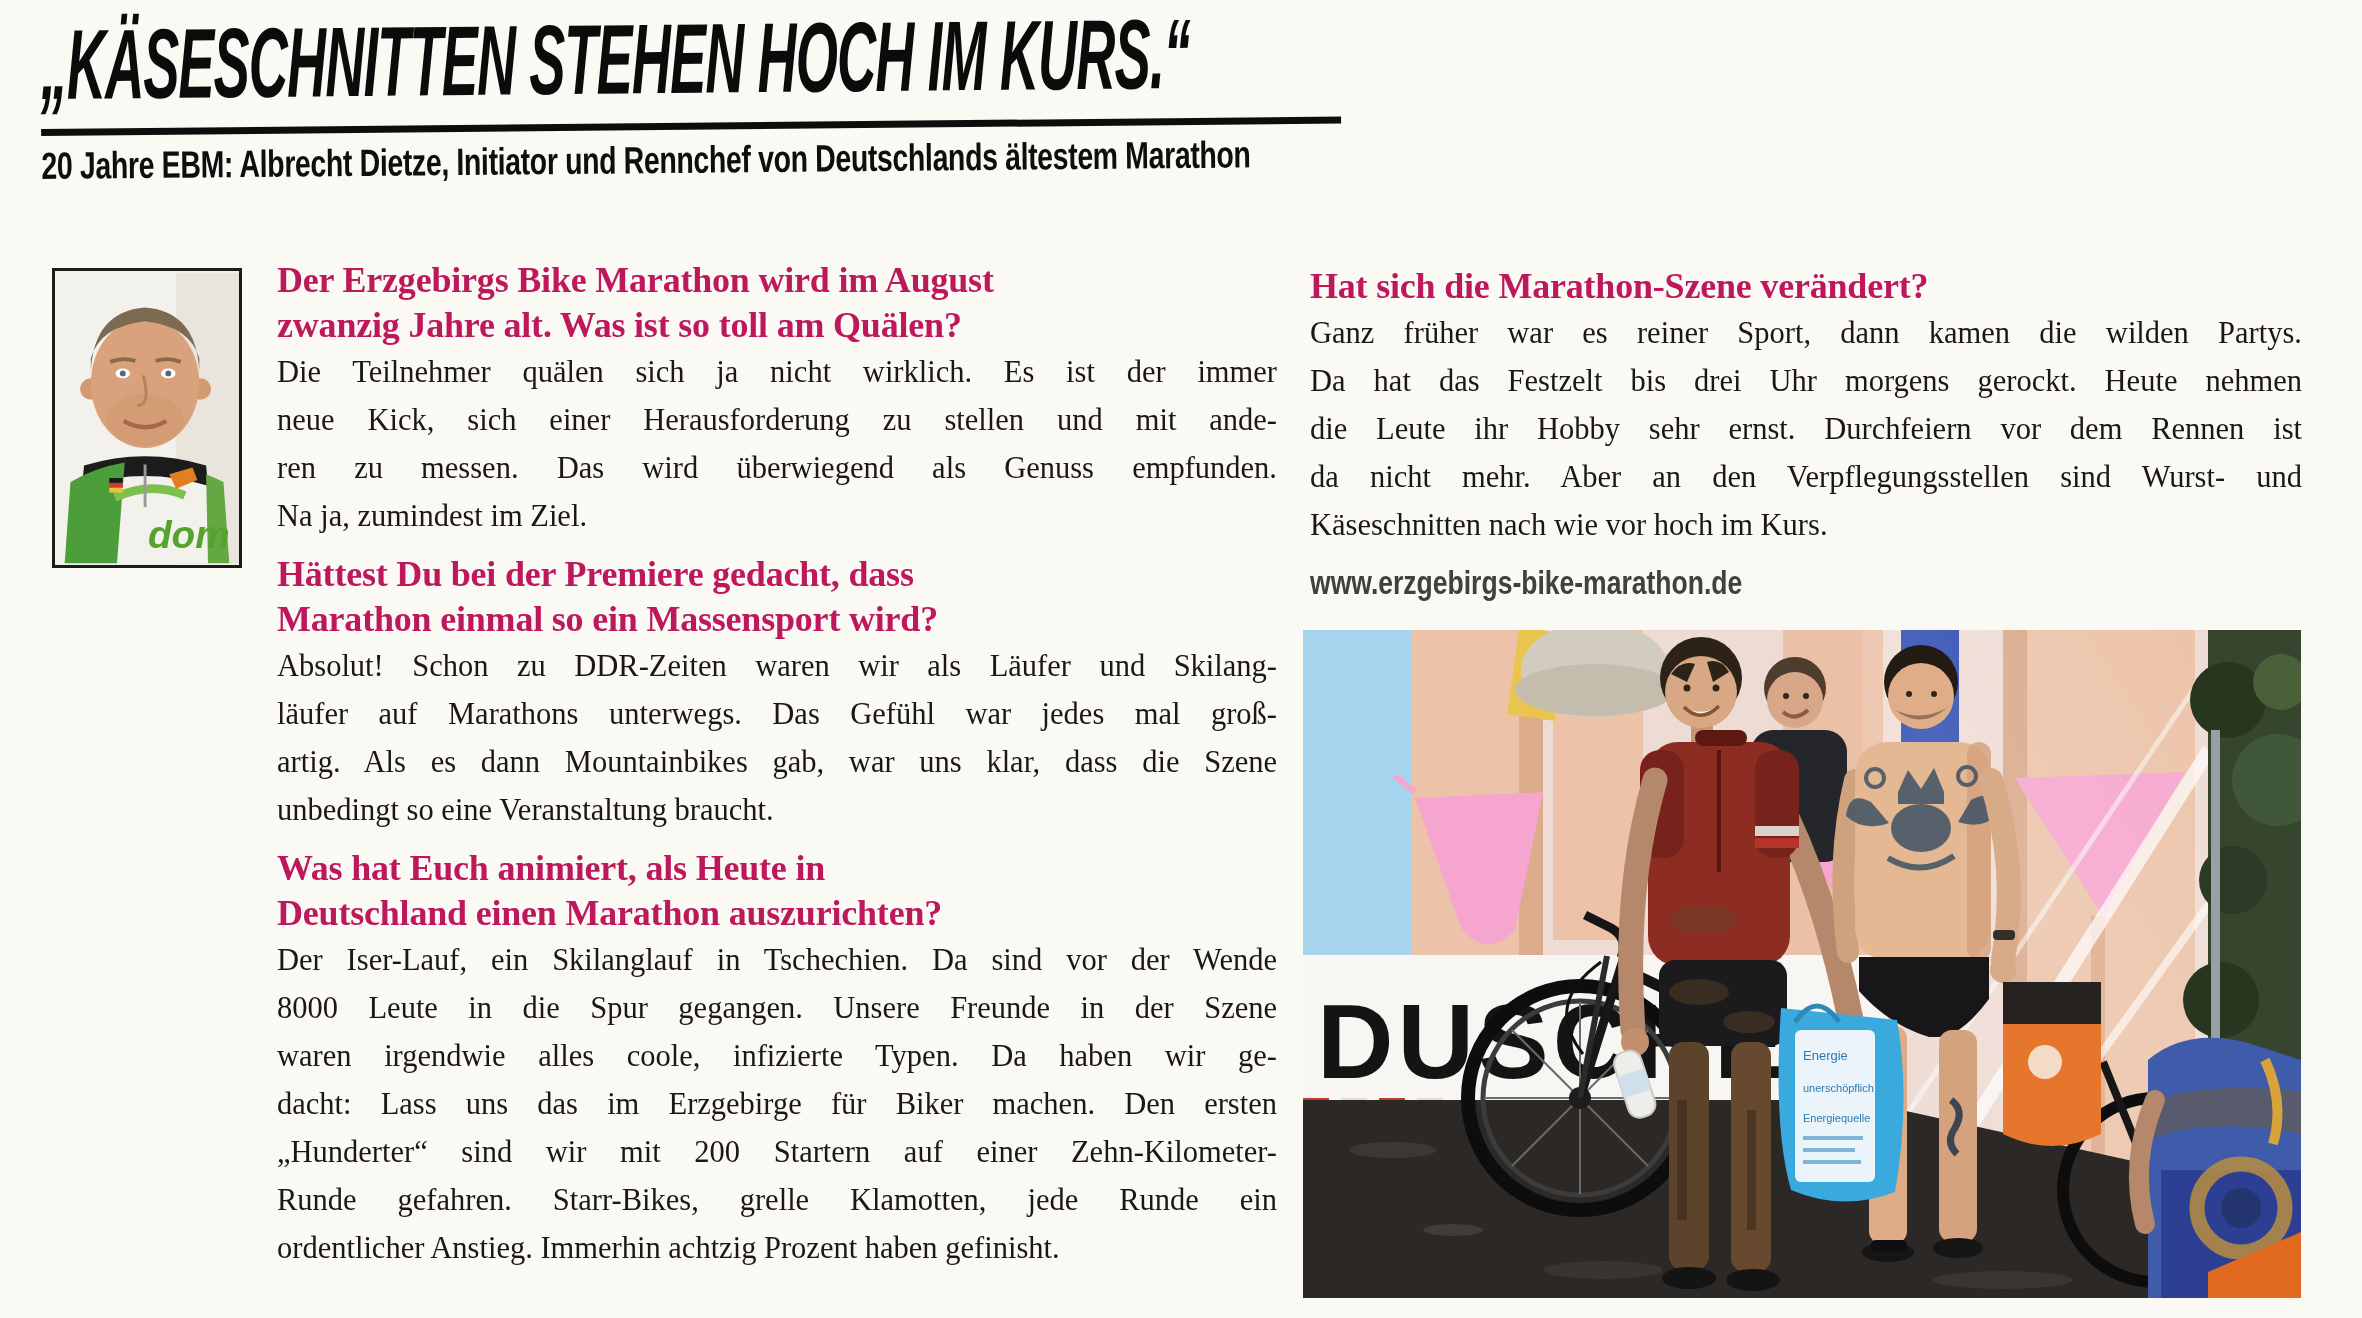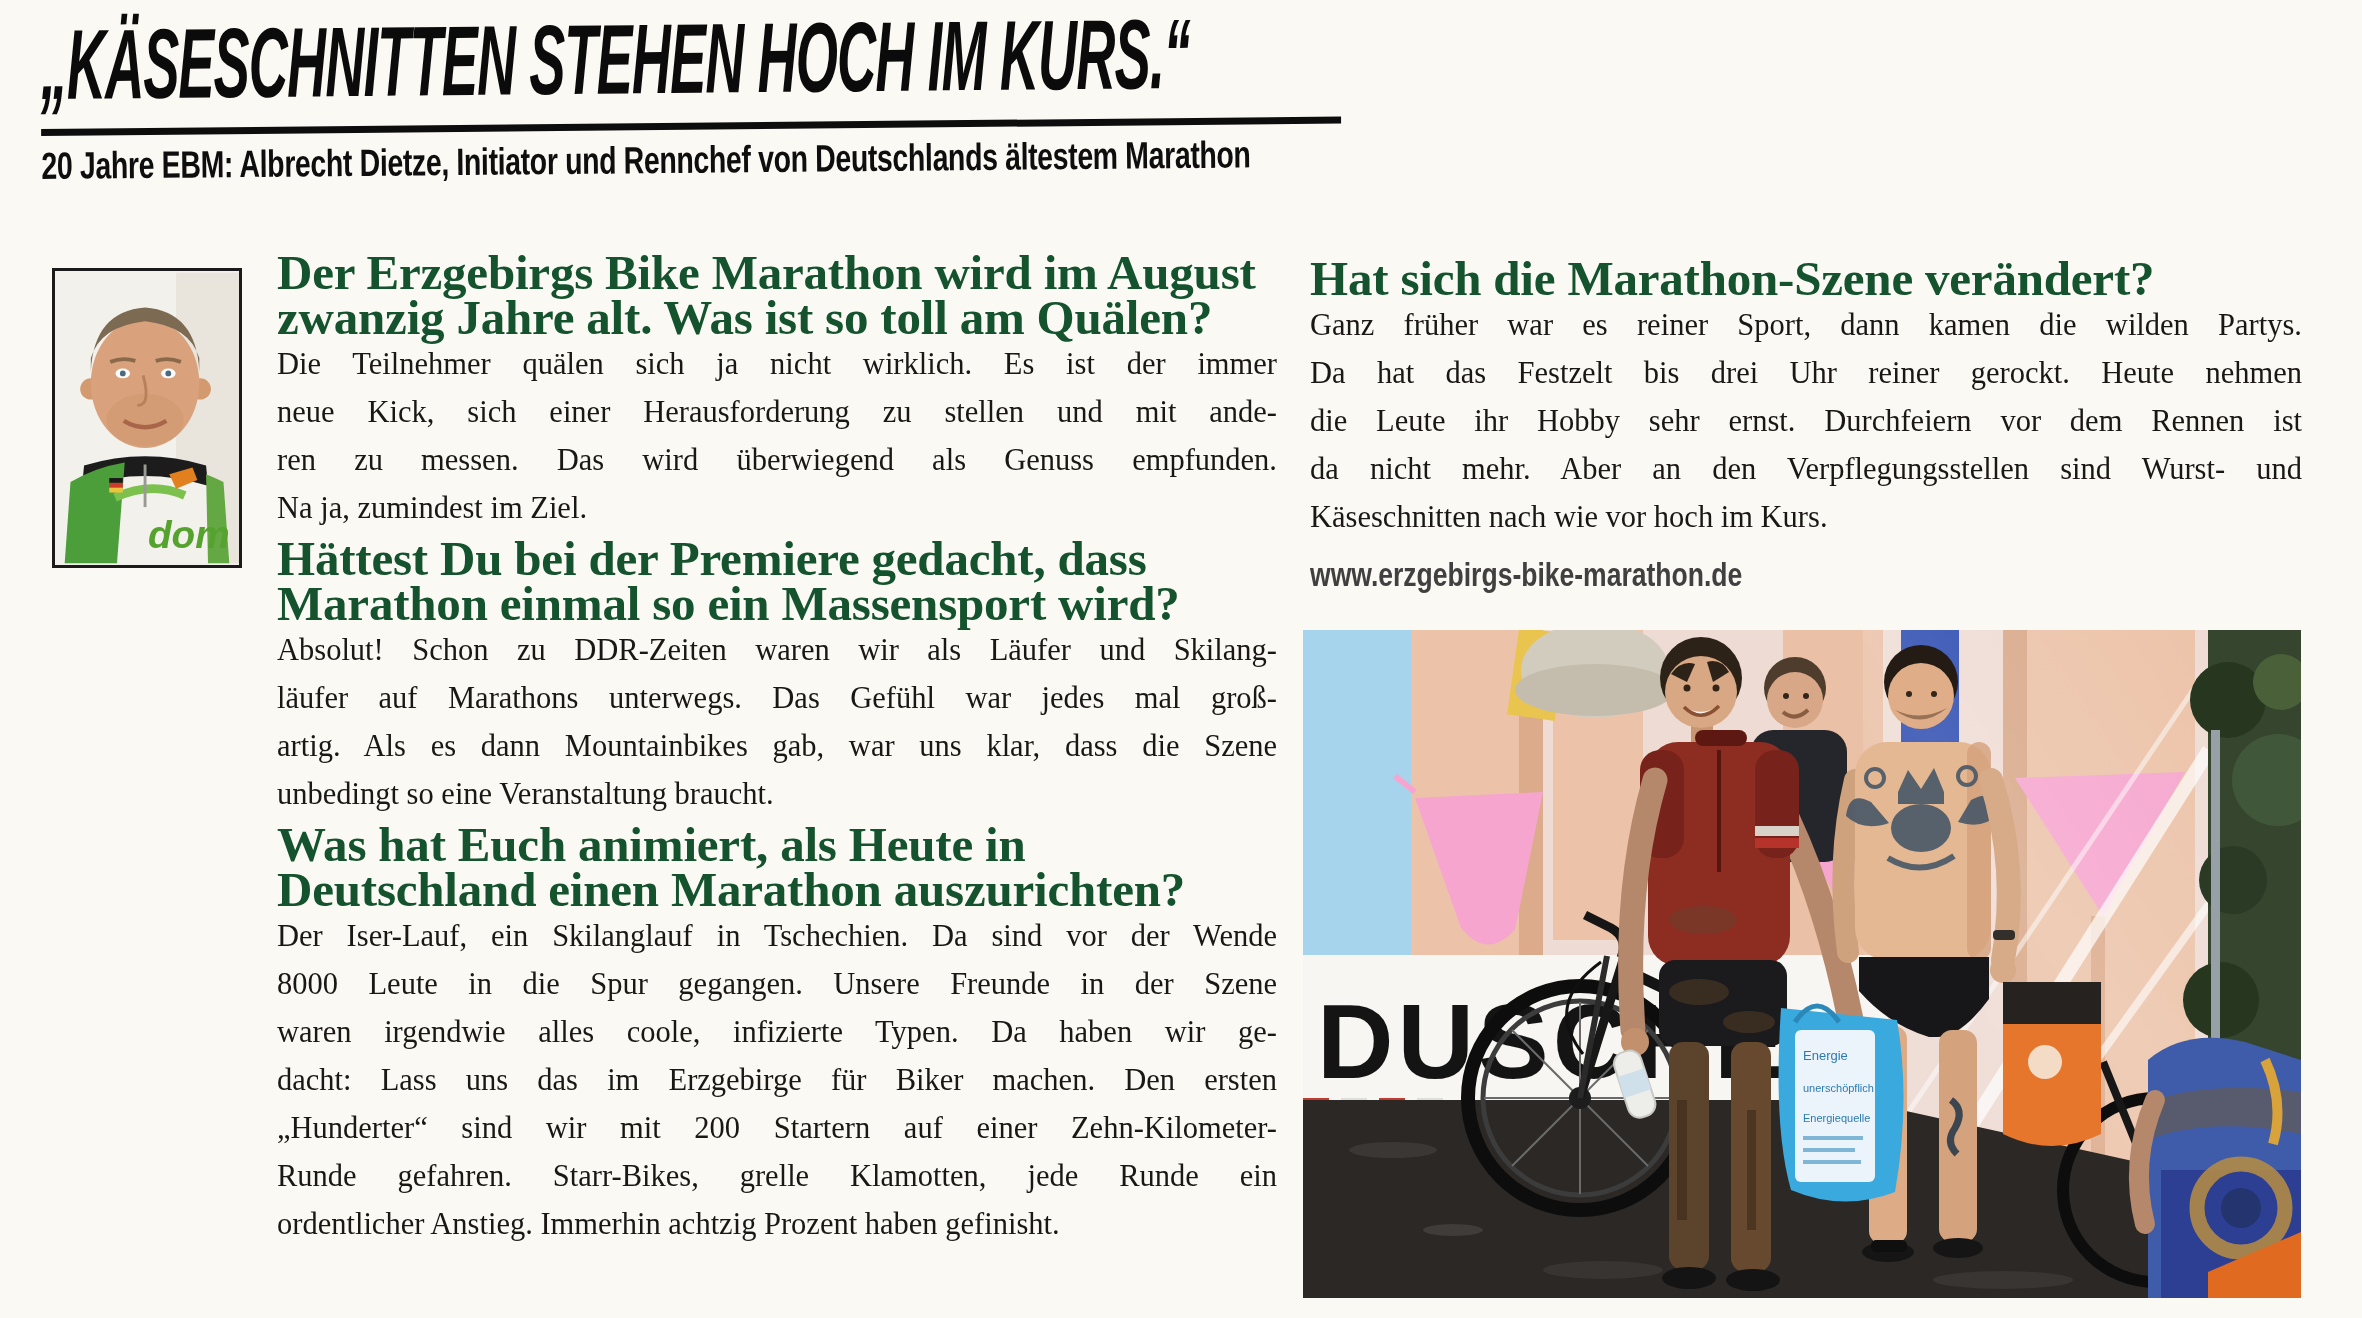--- a/index.html
+++ b/index.html
@@ -24,21 +24,21 @@
   
   #portrait{position:absolute;left:52px;top:268px;width:190px;height:300px;
     border:3px solid #1b1b1b;box-sizing:border-box;background:#f3f1ec;}
   #portrait svg{display:block;width:100%;height:100%;}
   
   .col{position:absolute;}
   #left-col{left:277px;top:246px;width:1000px;}
   #right-col{left:1310px;top:252px;width:992px;}
   .block{margin:0;}
   .block.question{font-family:"Liberation Serif",serif;font-weight:700;
-    font-size:49px;line-height:45px;letter-spacing:-0.2px;color:#14532d;margin-top:4px;}
+    font-size:36px;line-height:45px;letter-spacing:-0.2px;color:#be185d;margin-top:12px;}
   .block.answer{font-family:"Liberation Serif",serif;font-weight:400;
     font-size:30.5px;line-height:48px;color:#1a1715;}
   .block.answer .line{text-align:justify;text-align-last:justify;}
   .block.answer .line.last{text-align-last:left;}
   .block.link{font-family:"Liberation Sans",sans-serif;font-weight:700;
     font-size:34px;line-height:46px;color:#404040;margin-top:10px;}
   .block.link .line{transform:scaleX(.78);transform-origin:0 50%;white-space:nowrap;}
   
   #event-photo{position:absolute;left:1303px;top:630px;width:998px;height:668px;}
   #event-photo svg{display:block;width:100%;height:100%;}
@@ -122,21 +122,21 @@
       <div class="line last">ordentlicher Anstieg. Immerhin achtzig Prozent haben gefinisht.</div>
     </div>
   </div>
 
 <div id="right-col" class="col">
     <div class="block question">
       <div class="line last">Hat sich die Marathon-Szene verändert?</div>
     </div>
     <div class="block answer">
       <div class="line">Ganz früher war es reiner Sport, dann kamen die wilden Partys.</div>
-      <div class="line">Da hat das Festzelt bis drei Uhr reiner gerockt. Heute nehmen</div>
+      <div class="line">Da hat das Festzelt bis drei Uhr morgens gerockt. Heute nehmen</div>
       <div class="line">die Leute ihr Hobby sehr ernst. Durchfeiern vor dem Rennen ist</div>
       <div class="line">da nicht mehr. Aber an den Verpflegungsstellen sind Wurst- und</div>
       <div class="line last">Käseschnitten nach wie vor hoch im Kurs.</div>
     </div>
     <div class="block link">
       <div class="line last">www.erzgebirgs-bike-marathon.de</div>
     </div>
   </div>
 
 <div id="event-photo">

